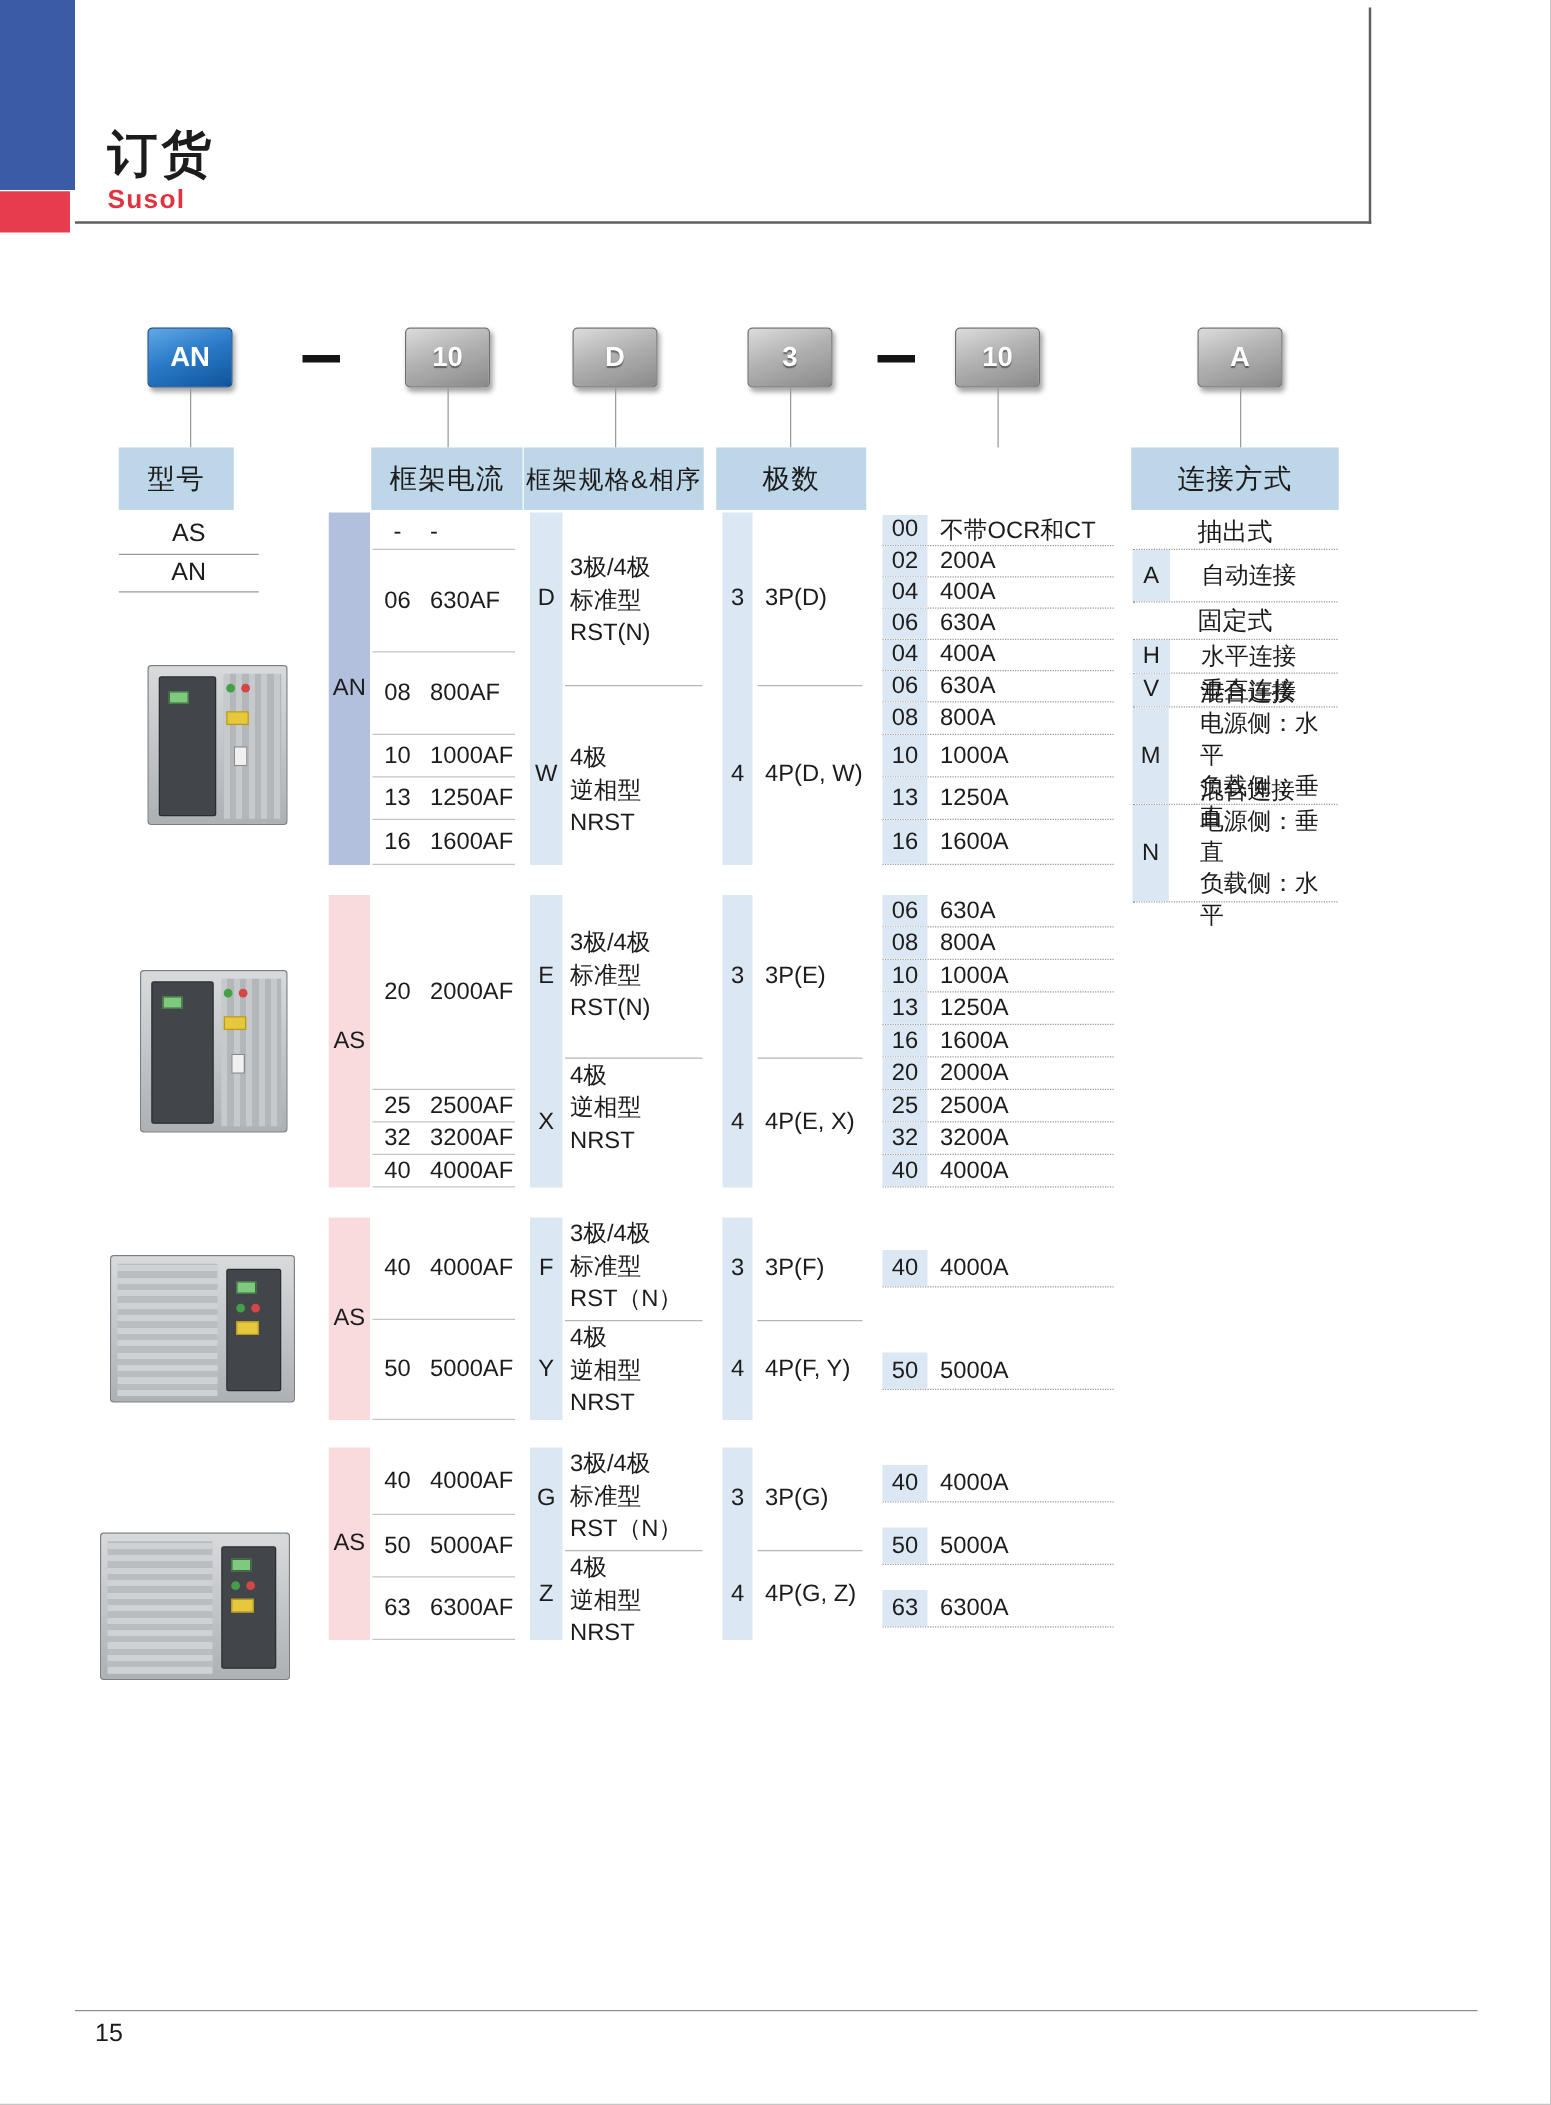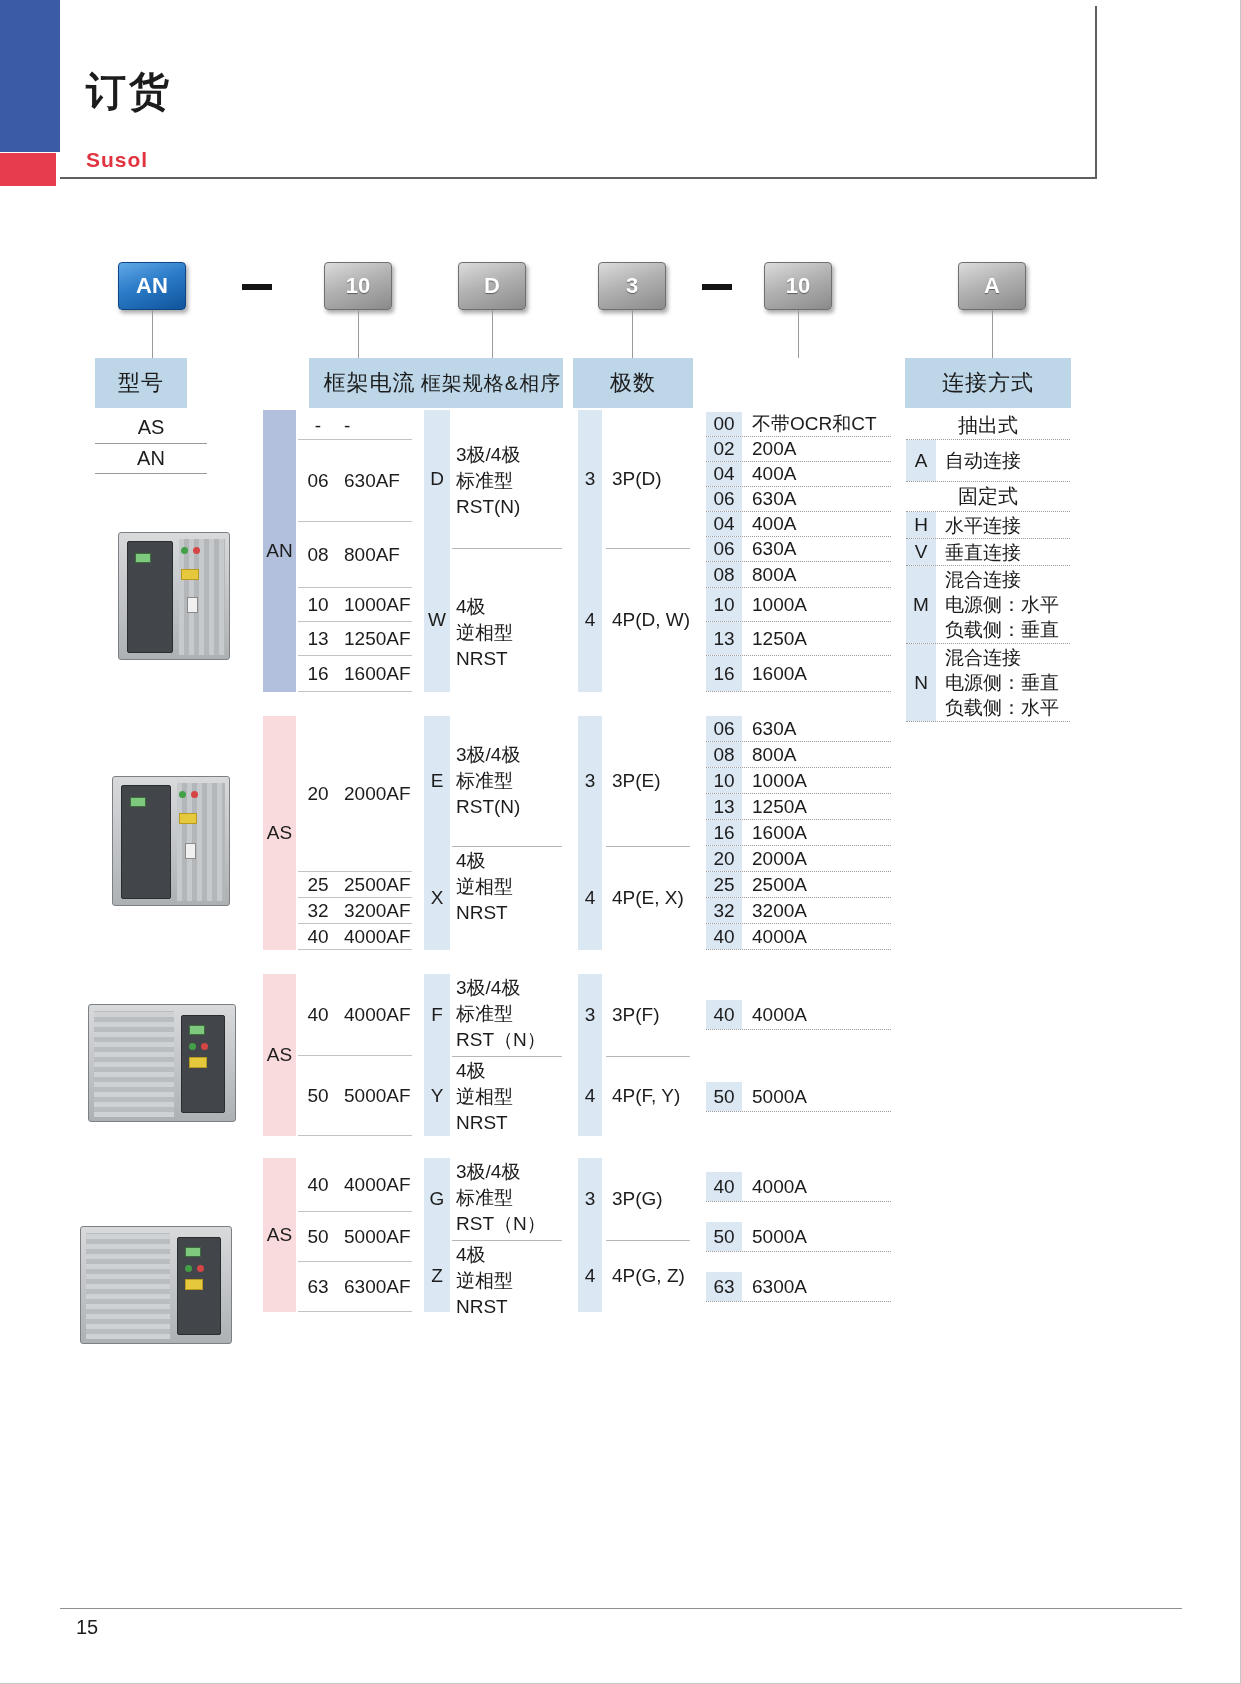--- a/index.html
+++ b/index.html
@@ -30,21 +30,21 @@
   .frow .v{padding-left:6px}
   .rrow{left:706px;width:185px;display:flex;align-items:stretch;border-bottom:1px dotted #9a9a9a;font-size:19px}
   .rrow .c{width:36px;background:#dbe7f2;display:flex;align-items:center;justify-content:center}
   .rrow .v{display:flex;align-items:center;padding-left:10px}
   .letter{display:flex;align-items:center;justify-content:center;font-size:19px}
   .specblk{left:456px;width:108px;line-height:26px;font-size:19px}
   .pv{left:612px;width:80px;display:flex;align-items:center;font-size:19px}
   .divl{background:#b5b5b5;height:1px}
   .crow{left:906px;width:164px;display:flex;align-items:stretch;border-bottom:1px dotted #9a9a9a}
   .crow .c{width:30px;background:#dbe7f2;display:flex;align-items:center;justify-content:center;font-size:19px}
-  .crow .v{padding-left:9px;display:flex;flex-direction:column;justify-content:center;line-height:25px;font-size:19px}
+  .crow .v{padding-left:25px;display:flex;flex-direction:column;justify-content:center;line-height:25px;font-size:19px}
   .chdr{left:906px;width:164px;display:flex;align-items:center;justify-content:center;font-size:20px;
         border-bottom:1px dotted #9a9a9a}
   .mitem{left:95px;width:112px;display:flex;align-items:center;justify-content:center;font-size:20px;
          border-bottom:1px solid #9a9a9a}
   .pagenum{font-size:20px}
   
   .acb{border:1px solid #7c8084;background:linear-gradient(180deg,#d8dadc,#aeb1b4);border-radius:3px}
   .acb .ribs{position:absolute;background:repeating-linear-gradient(90deg,#c7cacd 0 5px,#b4b7ba 5px 10px)}
   .acb .ribsh{position:absolute;background:repeating-linear-gradient(0deg,#cfd2d4 0 5px,#babdc0 5px 10px)}
   .acb .panel{position:absolute;background:#42464b;border:1px solid #2a2d30;border-radius:2px}
@@ -53,21 +53,21 @@
   .acb .ledr{position:absolute;width:7px;height:7px;border-radius:50%;background:#d64545}
   .acb .tag{position:absolute;width:18px;height:11px;background:#e6c83d;border:1px solid #b89a20}
   .acb .btnw{position:absolute;width:11px;height:16px;background:#f0f0f0;border:1px solid #8a8a8a}
 </style>
 </head>
 <body>
 
 <div class="page">
 
   <div class="abs corner" style="left:0;top:0;width:60px;height:152px"></div>
-  <div class="abs title" style="left:86px;top:64px">订货</div>
+  <div class="abs title" style="left:86px;top:96px">订货</div>
   <div class="abs accent" style="left:0;top:153px;width:56px;height:33px"></div>
   <div class="abs brand" style="left:86px;top:148px">Susol</div>
   <div class="abs rule" style="left:60px;top:177px;width:1037px;height:2px"></div>
   <div class="abs rule" style="left:1095px;top:6px;width:2px;height:173px"></div>
 
   <div class="abs btn blue" style="left:118px;top:262px;width:68px;height:48px">AN</div>
   <div class="abs dash" style="left:242px;top:284px;width:30px;height:6px"></div>
   <div class="abs btn gray" style="left:324px;top:262px;width:68px;height:48px">10</div>
   <div class="abs btn gray" style="left:458px;top:262px;width:68px;height:48px">D</div>
   <div class="abs btn gray" style="left:598px;top:262px;width:68px;height:48px">3</div>
@@ -76,21 +76,21 @@
   <div class="abs btn gray" style="left:958px;top:262px;width:68px;height:48px">A</div>
 
   <div class="abs connline" style="left:152px;top:310px;height:48px"></div>
   <div class="abs connline" style="left:358px;top:310px;height:48px"></div>
   <div class="abs connline" style="left:492px;top:310px;height:48px"></div>
   <div class="abs connline" style="left:632px;top:310px;height:48px"></div>
   <div class="abs connline" style="left:798px;top:310px;height:48px"></div>
   <div class="abs connline" style="left:992px;top:310px;height:48px"></div>
 
   <div class="abs colhdr" style="left:95px;top:358px;width:92px;height:50px">型号</div>
-  <div class="abs colhdr" style="left:309px;top:358px;width:121px;height:50px">框架电流</div>
+  <div class="abs colhdr" style="left:297px;top:358px;width:121px;height:50px">框架电流</div>
   <div class="abs colhdr" style="left:419px;top:358px;width:144px;height:50px;font-size:20px">框架规格&amp;相序</div>
   <div class="abs colhdr" style="left:573px;top:358px;width:120px;height:50px">极数</div>
   <div class="abs colhdr" style="left:905px;top:358px;width:166px;height:50px">连接方式</div>
 
   <div class="abs mitem" style="top:412px;height:32px">AS</div>
   <div class="abs mitem" style="top:444px;height:30px">AN</div>
 
   <div class="abs bar an" style="left:263px;top:410px;width:33px;height:282px">AN</div>
 
   <div class="abs frow" style="top:412px;height:28px">

